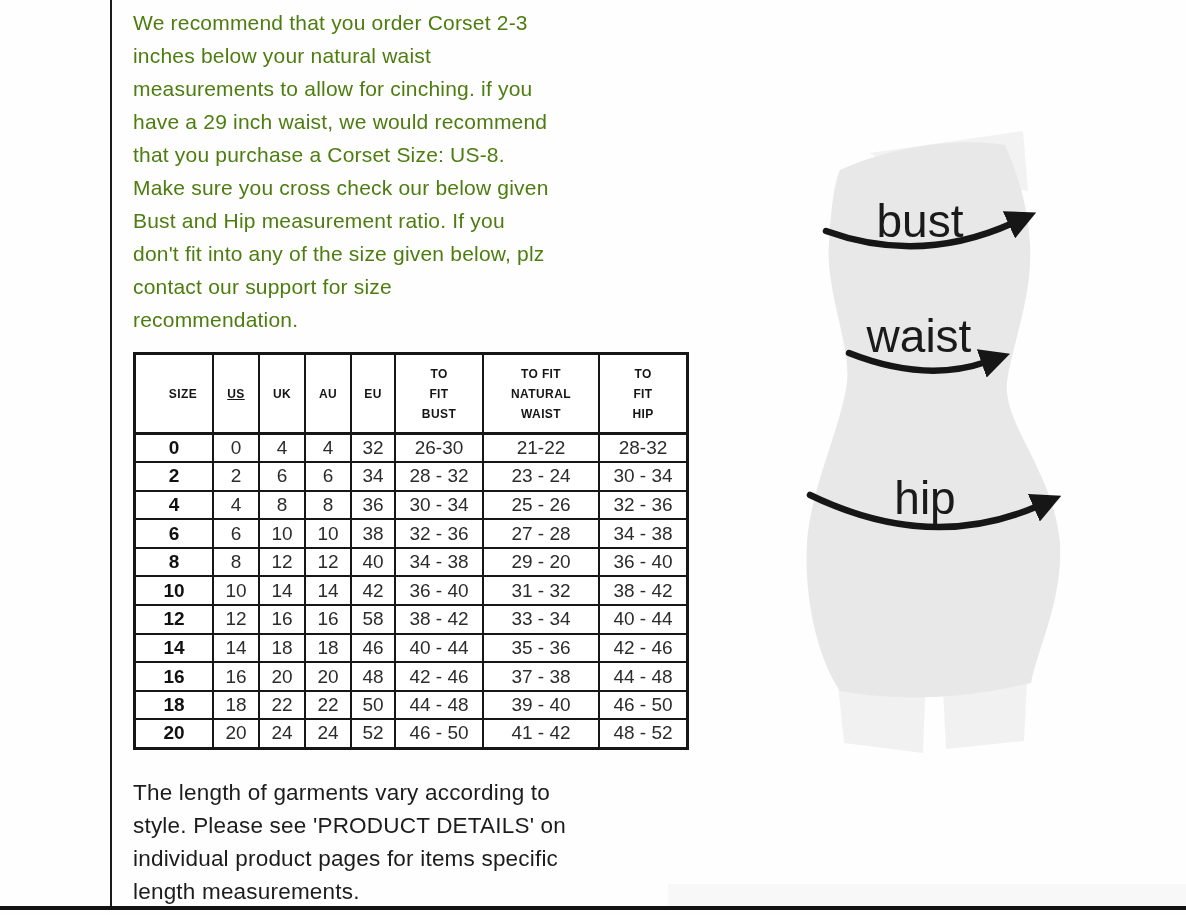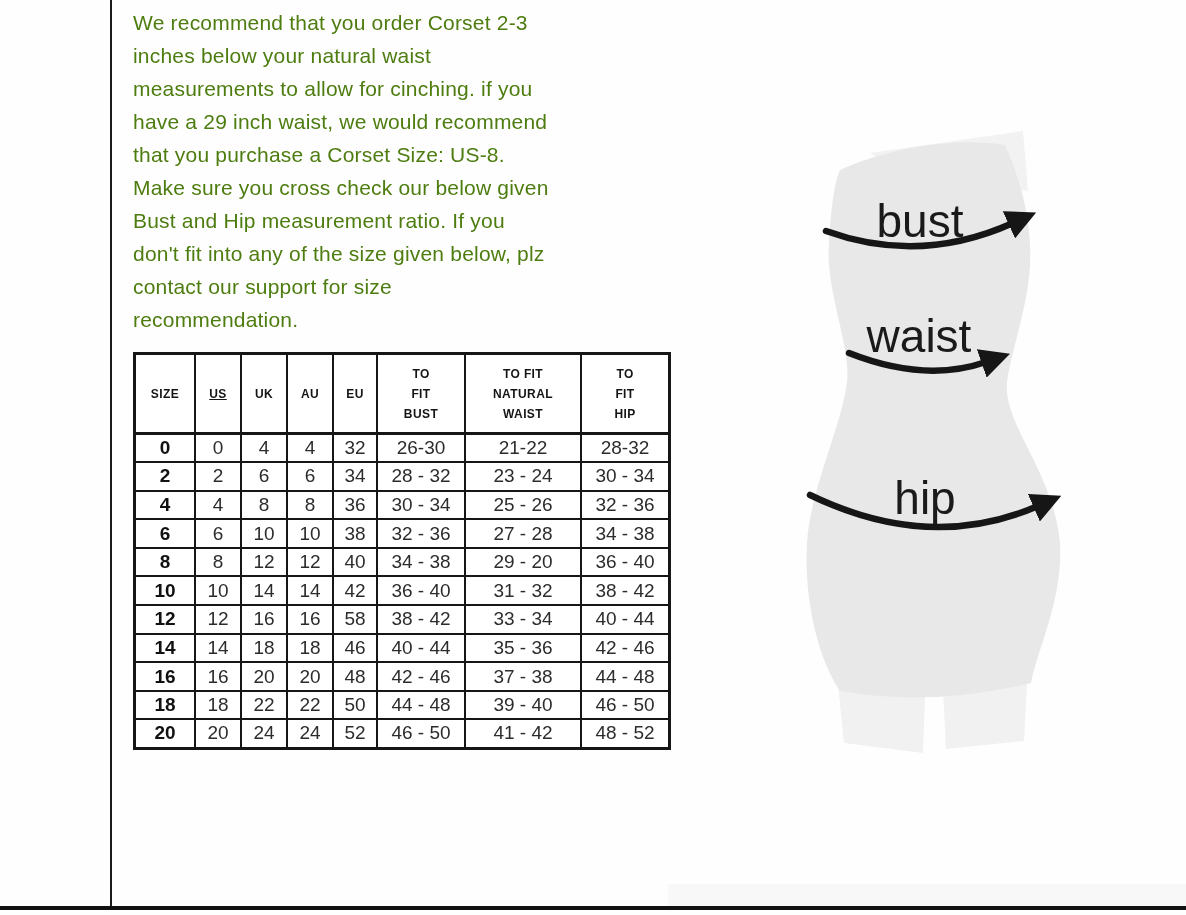--- a/index.html
+++ b/index.html
@@ -31,21 +31,21 @@
     border:2px solid #161616;text-align:center;vertical-align:middle;padding:0;
   }
   .size-table thead tr{height:80px;border-bottom:3px solid #161616;}
   .size-table th{
     font-size:12px;font-weight:bold;line-height:20px;letter-spacing:0.4px;
     white-space:pre-line;
   }
   .size-table tbody tr{height:28.6px;}
   .size-table td{font-size:19px;color:#2c2c2c;}
   .size-table td:first-child{font-weight:bold;color:#111111;}
-  .size-table th:nth-child(1){width:58px;}
+  .size-table th:nth-child(1){width:58px;padding-left:18px;}
   .size-table th:nth-child(2){width:44px;text-decoration:underline;}
   .size-table th:nth-child(3){width:44px;margin-left:20px;}
   .size-table th:nth-child(4){width:44px;}
   .size-table th:nth-child(5){width:42px;}
   .size-table th:nth-child(6){width:86px;}
   .size-table th:nth-child(7){width:114px;text-align:center;}
   .size-table th:nth-child(8){width:86px;}
 
   .figure{position:absolute;left:770px;top:95px;width:320px;height:670px;}
   .figure svg{display:block;width:320px;height:670px;}
@@ -198,20 +198,24 @@
           <td>24</td>
           <td>24</td>
           <td>52</td>
           <td>46 - 50</td>
           <td>41 - 42</td>
           <td>48 - 52</td>
         </tr>
       </tbody>
   </table>
 
+  <p class="footer-note">The length of garments vary according to
+style. Please see 'PRODUCT DETAILS'  on
+individual product pages for items specific
+length measurements.</p>
 
   <div class="figure">
     <svg viewBox="0 0 320 670" xmlns="http://www.w3.org/2000/svg">
       <defs>
         <marker id="arrowhead" viewBox="0 0 10 10" refX="1.5" refY="5" markerWidth="4.6" markerHeight="4.6" orient="auto-start-reverse">
           <path d="M0,0 L10,5 L0,10 z" fill="#161616"></path>
         </marker>
       </defs>
 
       <path d="M100,58 L253,36 L258,96 L120,72 Z" fill="#f2f2f2"></path>

